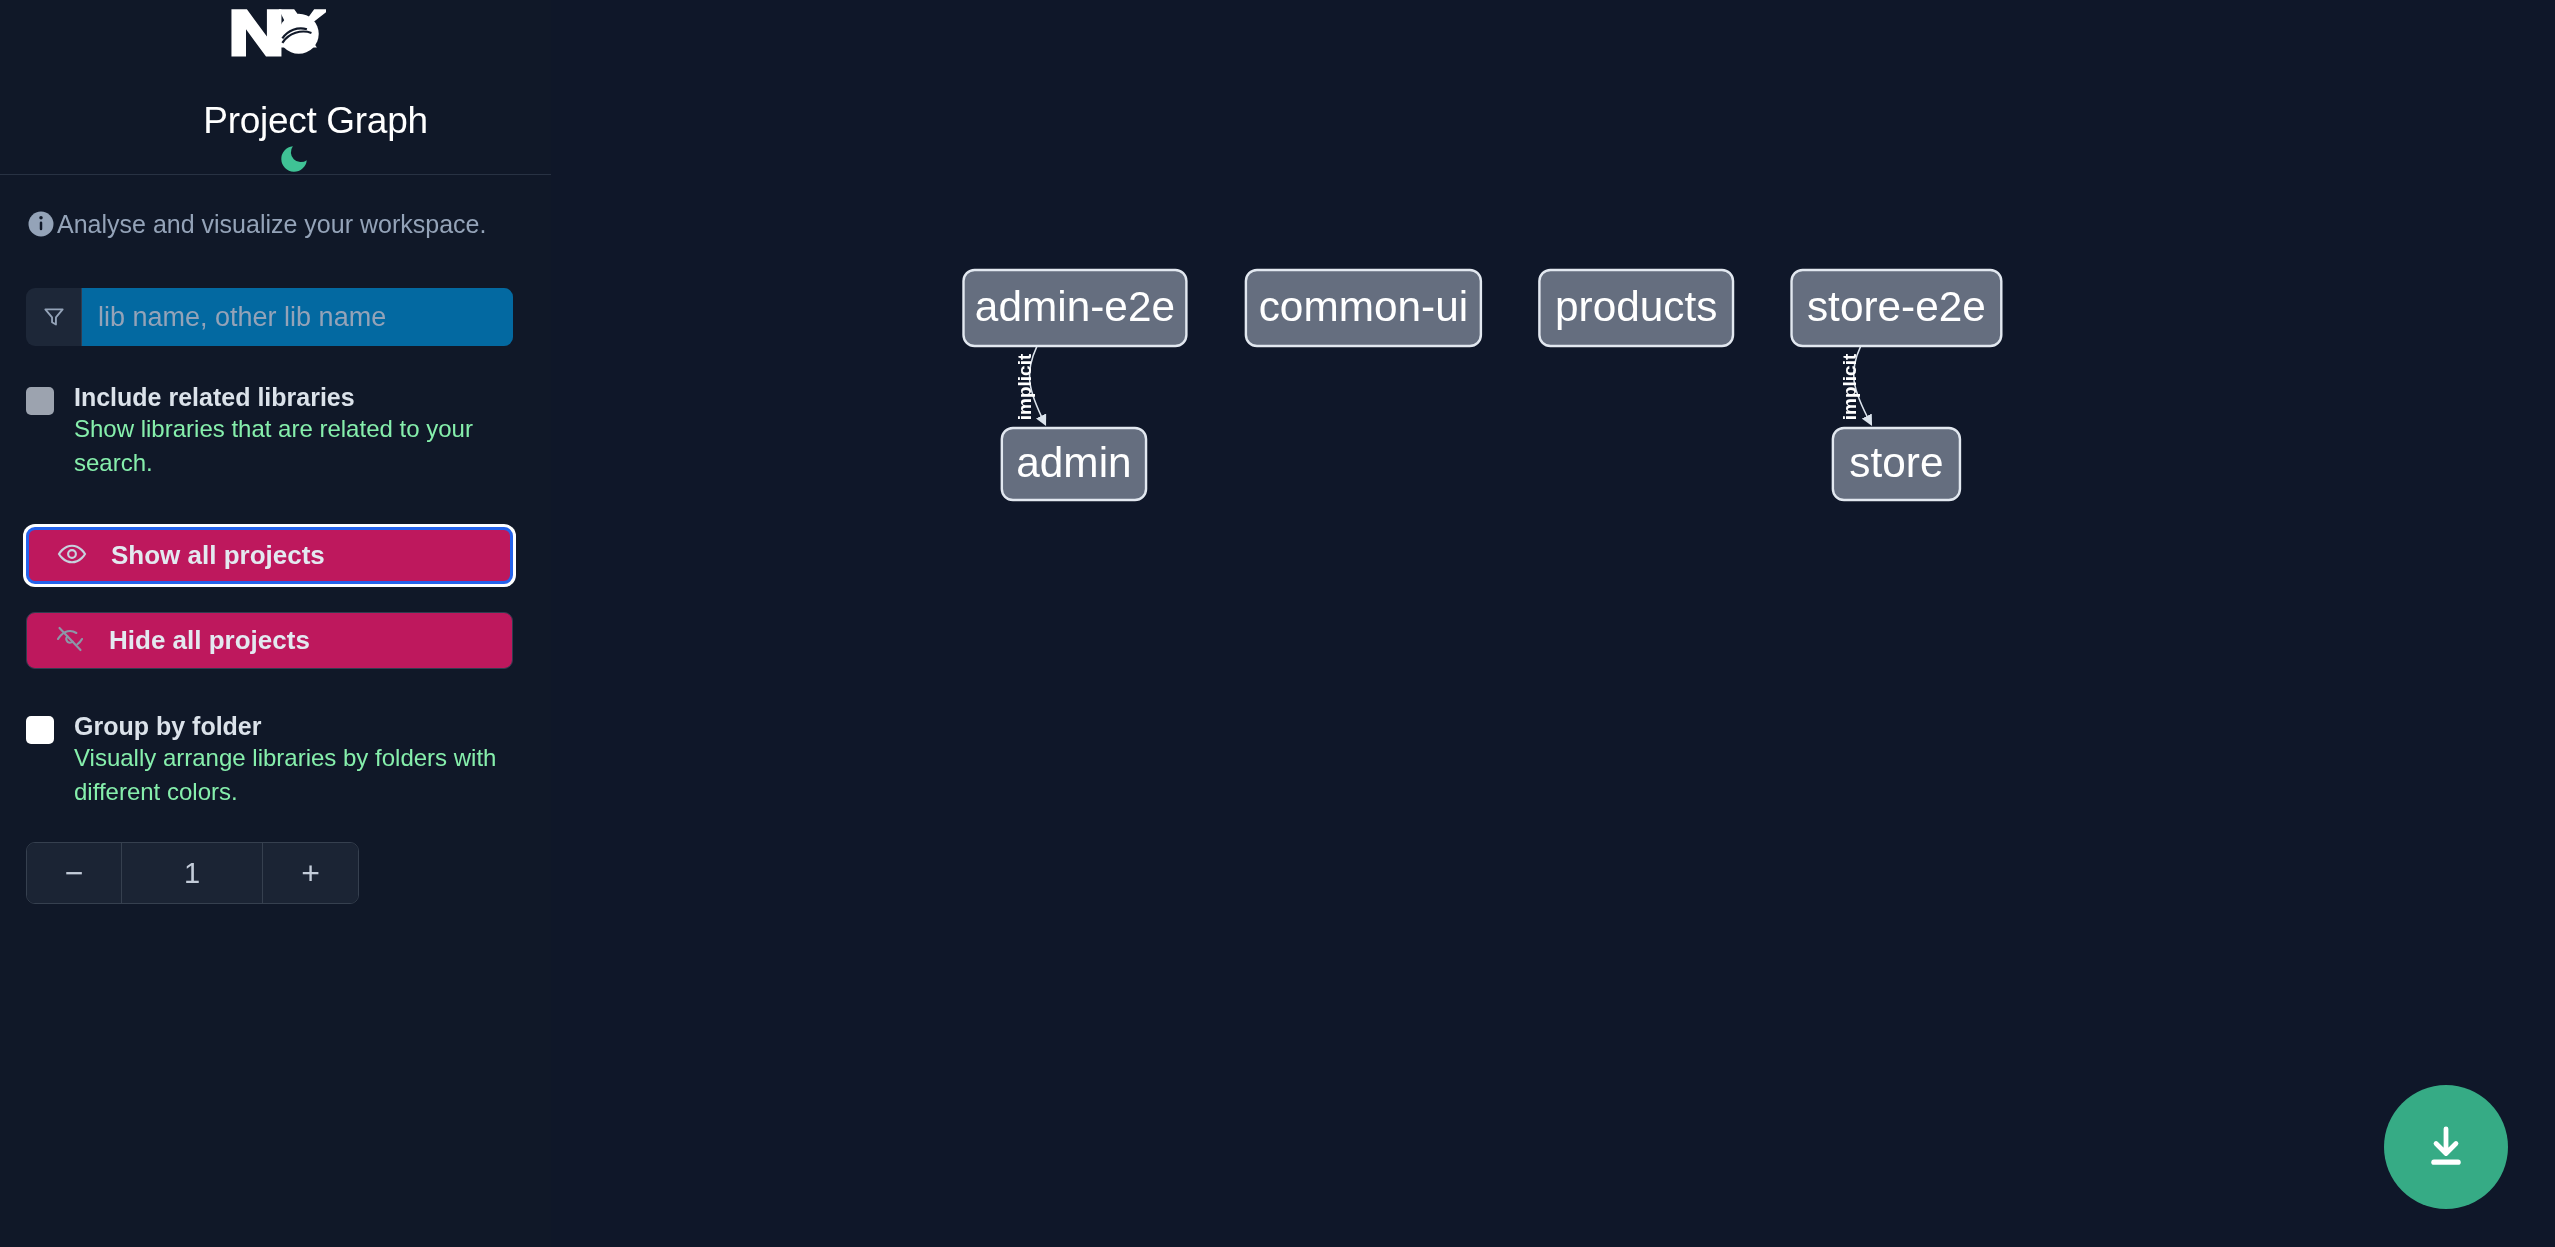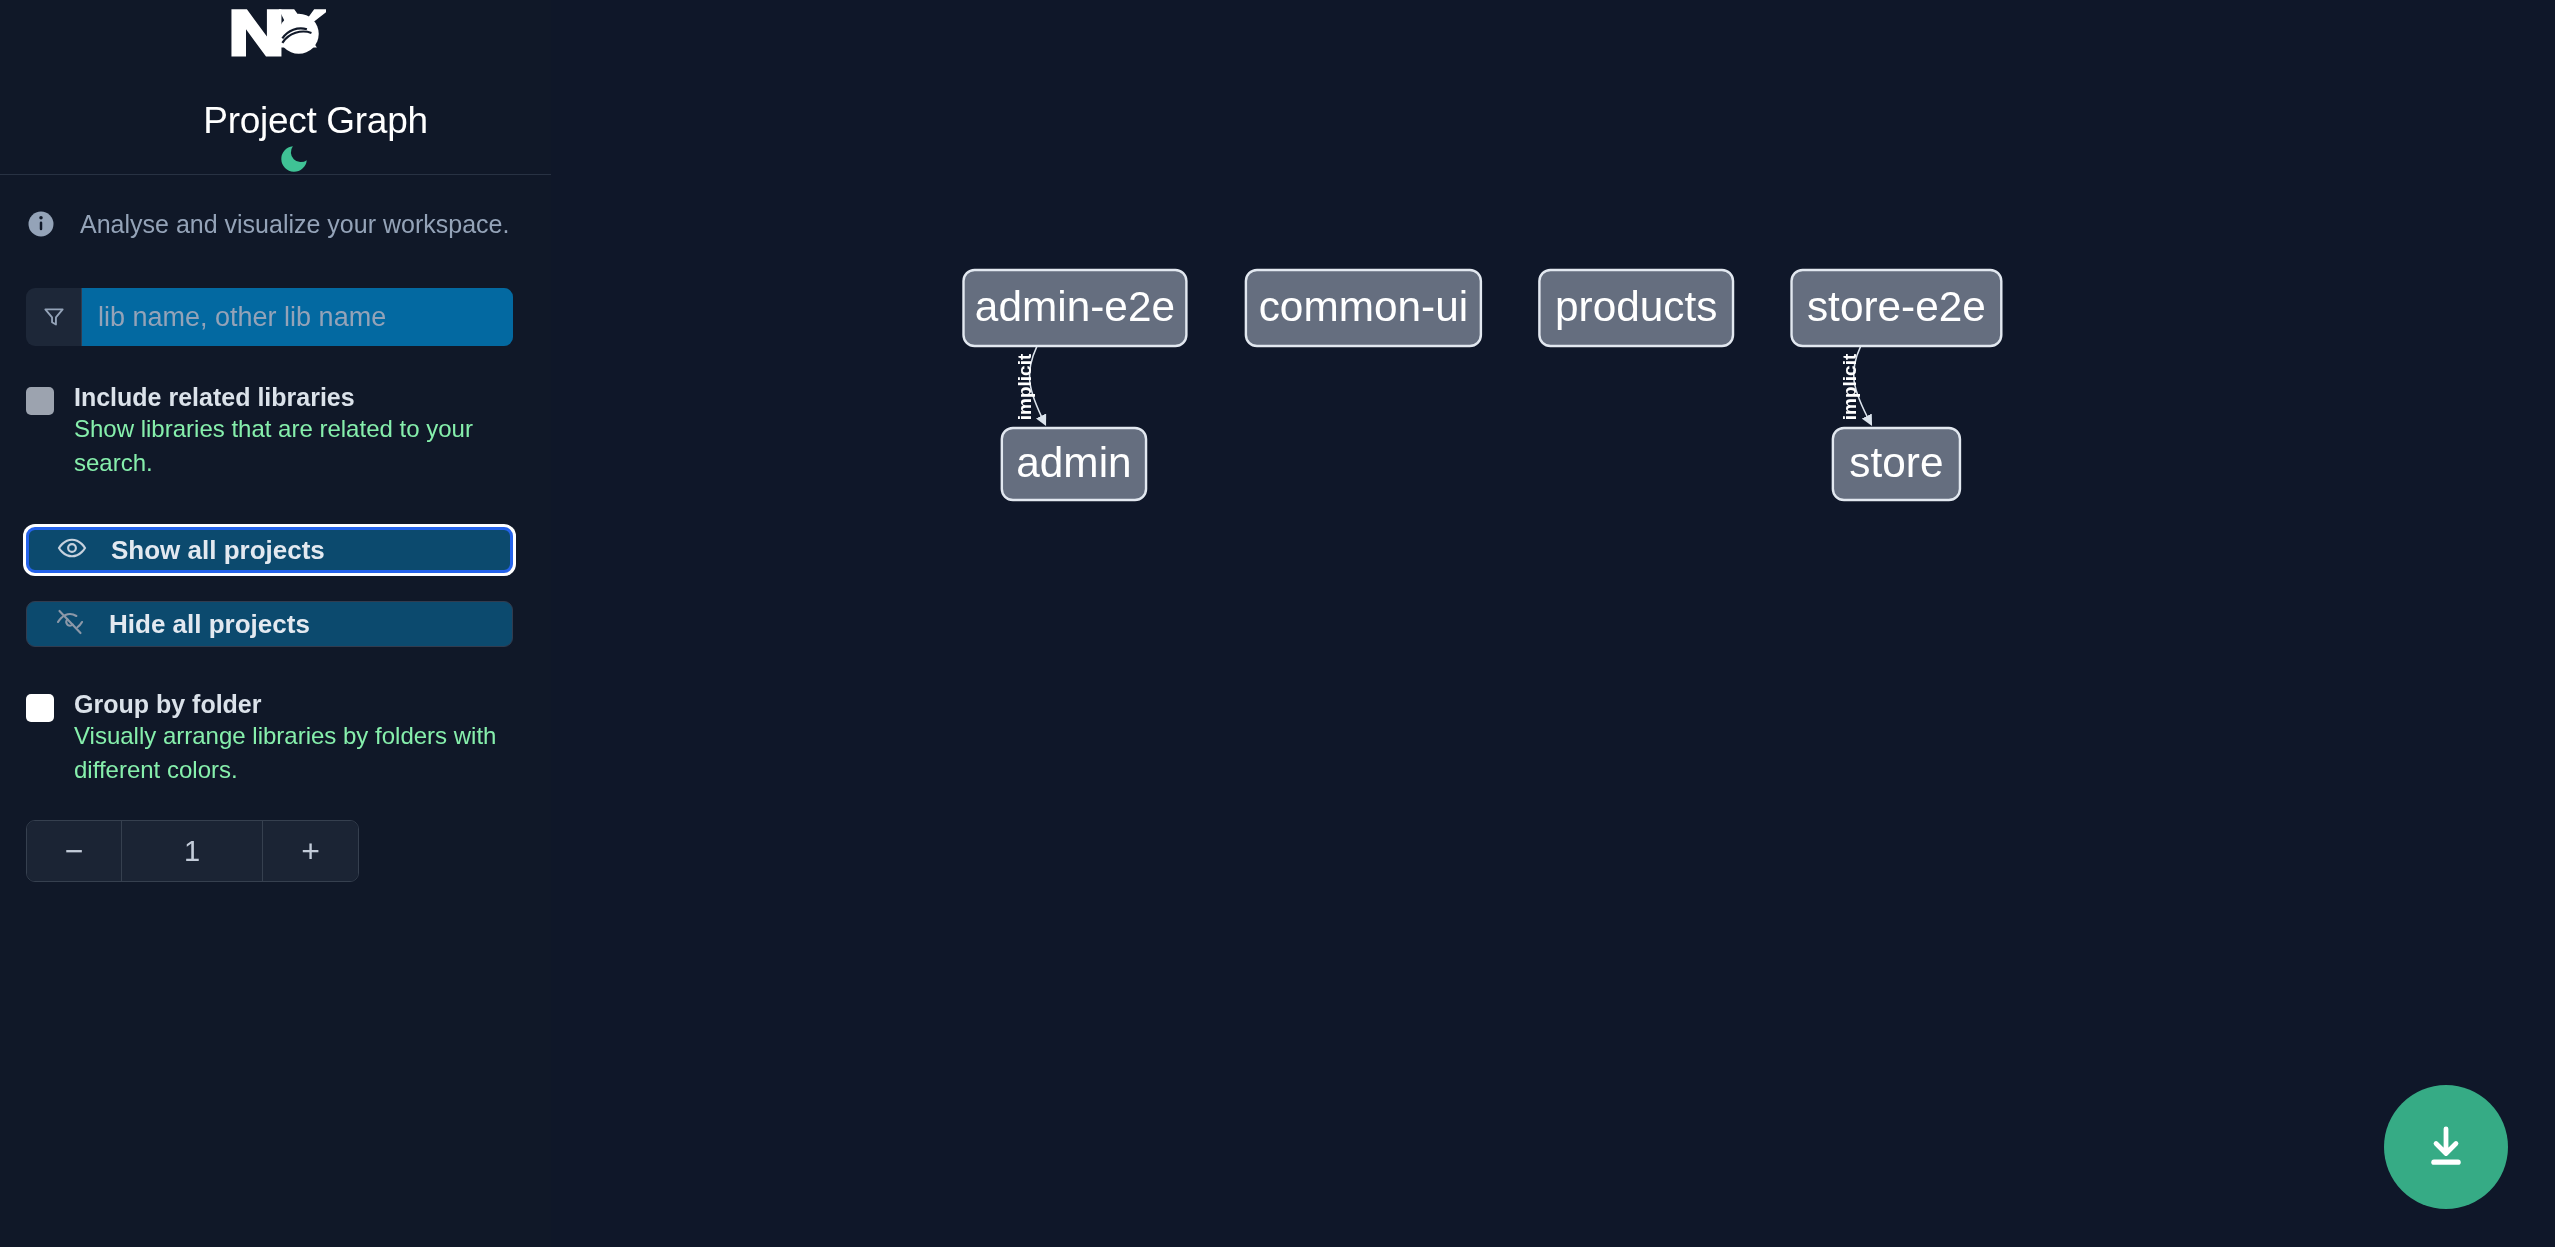--- a/index.html
+++ b/index.html
@@ -31,21 +31,21 @@
     font-size: 37px; font-weight: 400; color: #ffffff;
     margin-left: 80px; letter-spacing: -0.3px; white-space: nowrap;
   }
   .theme-toggle {
     margin-left: 36px; width: 40px; height: 40px;
     display: flex; align-items: center; justify-content: center;
     cursor: pointer;
   }
 
   .info-row {
-    display: flex; align-items: center; gap: 24px;
+    display: flex; align-items: center; gap: 1px;
     padding: 34px 26px 0 26px;
   }
   .info-icon { width: 30px; height: 30px; flex: 0 0 30px; }
   .info-text { font-size: 25px; color: #94a3b8; }
 
   
   .search-wrap {
     margin: 49px 38px 0 26px;
     height: 58px;
     background: #1d2738;
@@ -82,22 +82,22 @@
   .cb.gray { background: #9ca3af; }
   .cb.white { background: #ffffff; }
   .cb.green { background: #3fc295; }
   .check-body { flex: 1 1 auto; }
   .check-title { font-size: 25px; font-weight: 700; color: #dbe2ea; line-height: 1.2; }
   .check-desc { font-size: 24px; color: #86efac; line-height: 1.42; }
 
   
   .btn {
     margin: 0 38px 0 26px;
-    height: 46px;
-    background: #0c4a6e;
+    height: 57px;
+    background: #be185d;
     border: 1px solid #313c4f;
     border-radius: 9px;
     display: flex; align-items: center;
     padding-left: 28px; gap: 24px;
     cursor: pointer;
   }
   .btn-label { font-size: 26px; font-weight: 700; color: #e3e9f0; }
   .btn.focused {
     margin-top: 47px;
     border: 3px solid #2563eb;

